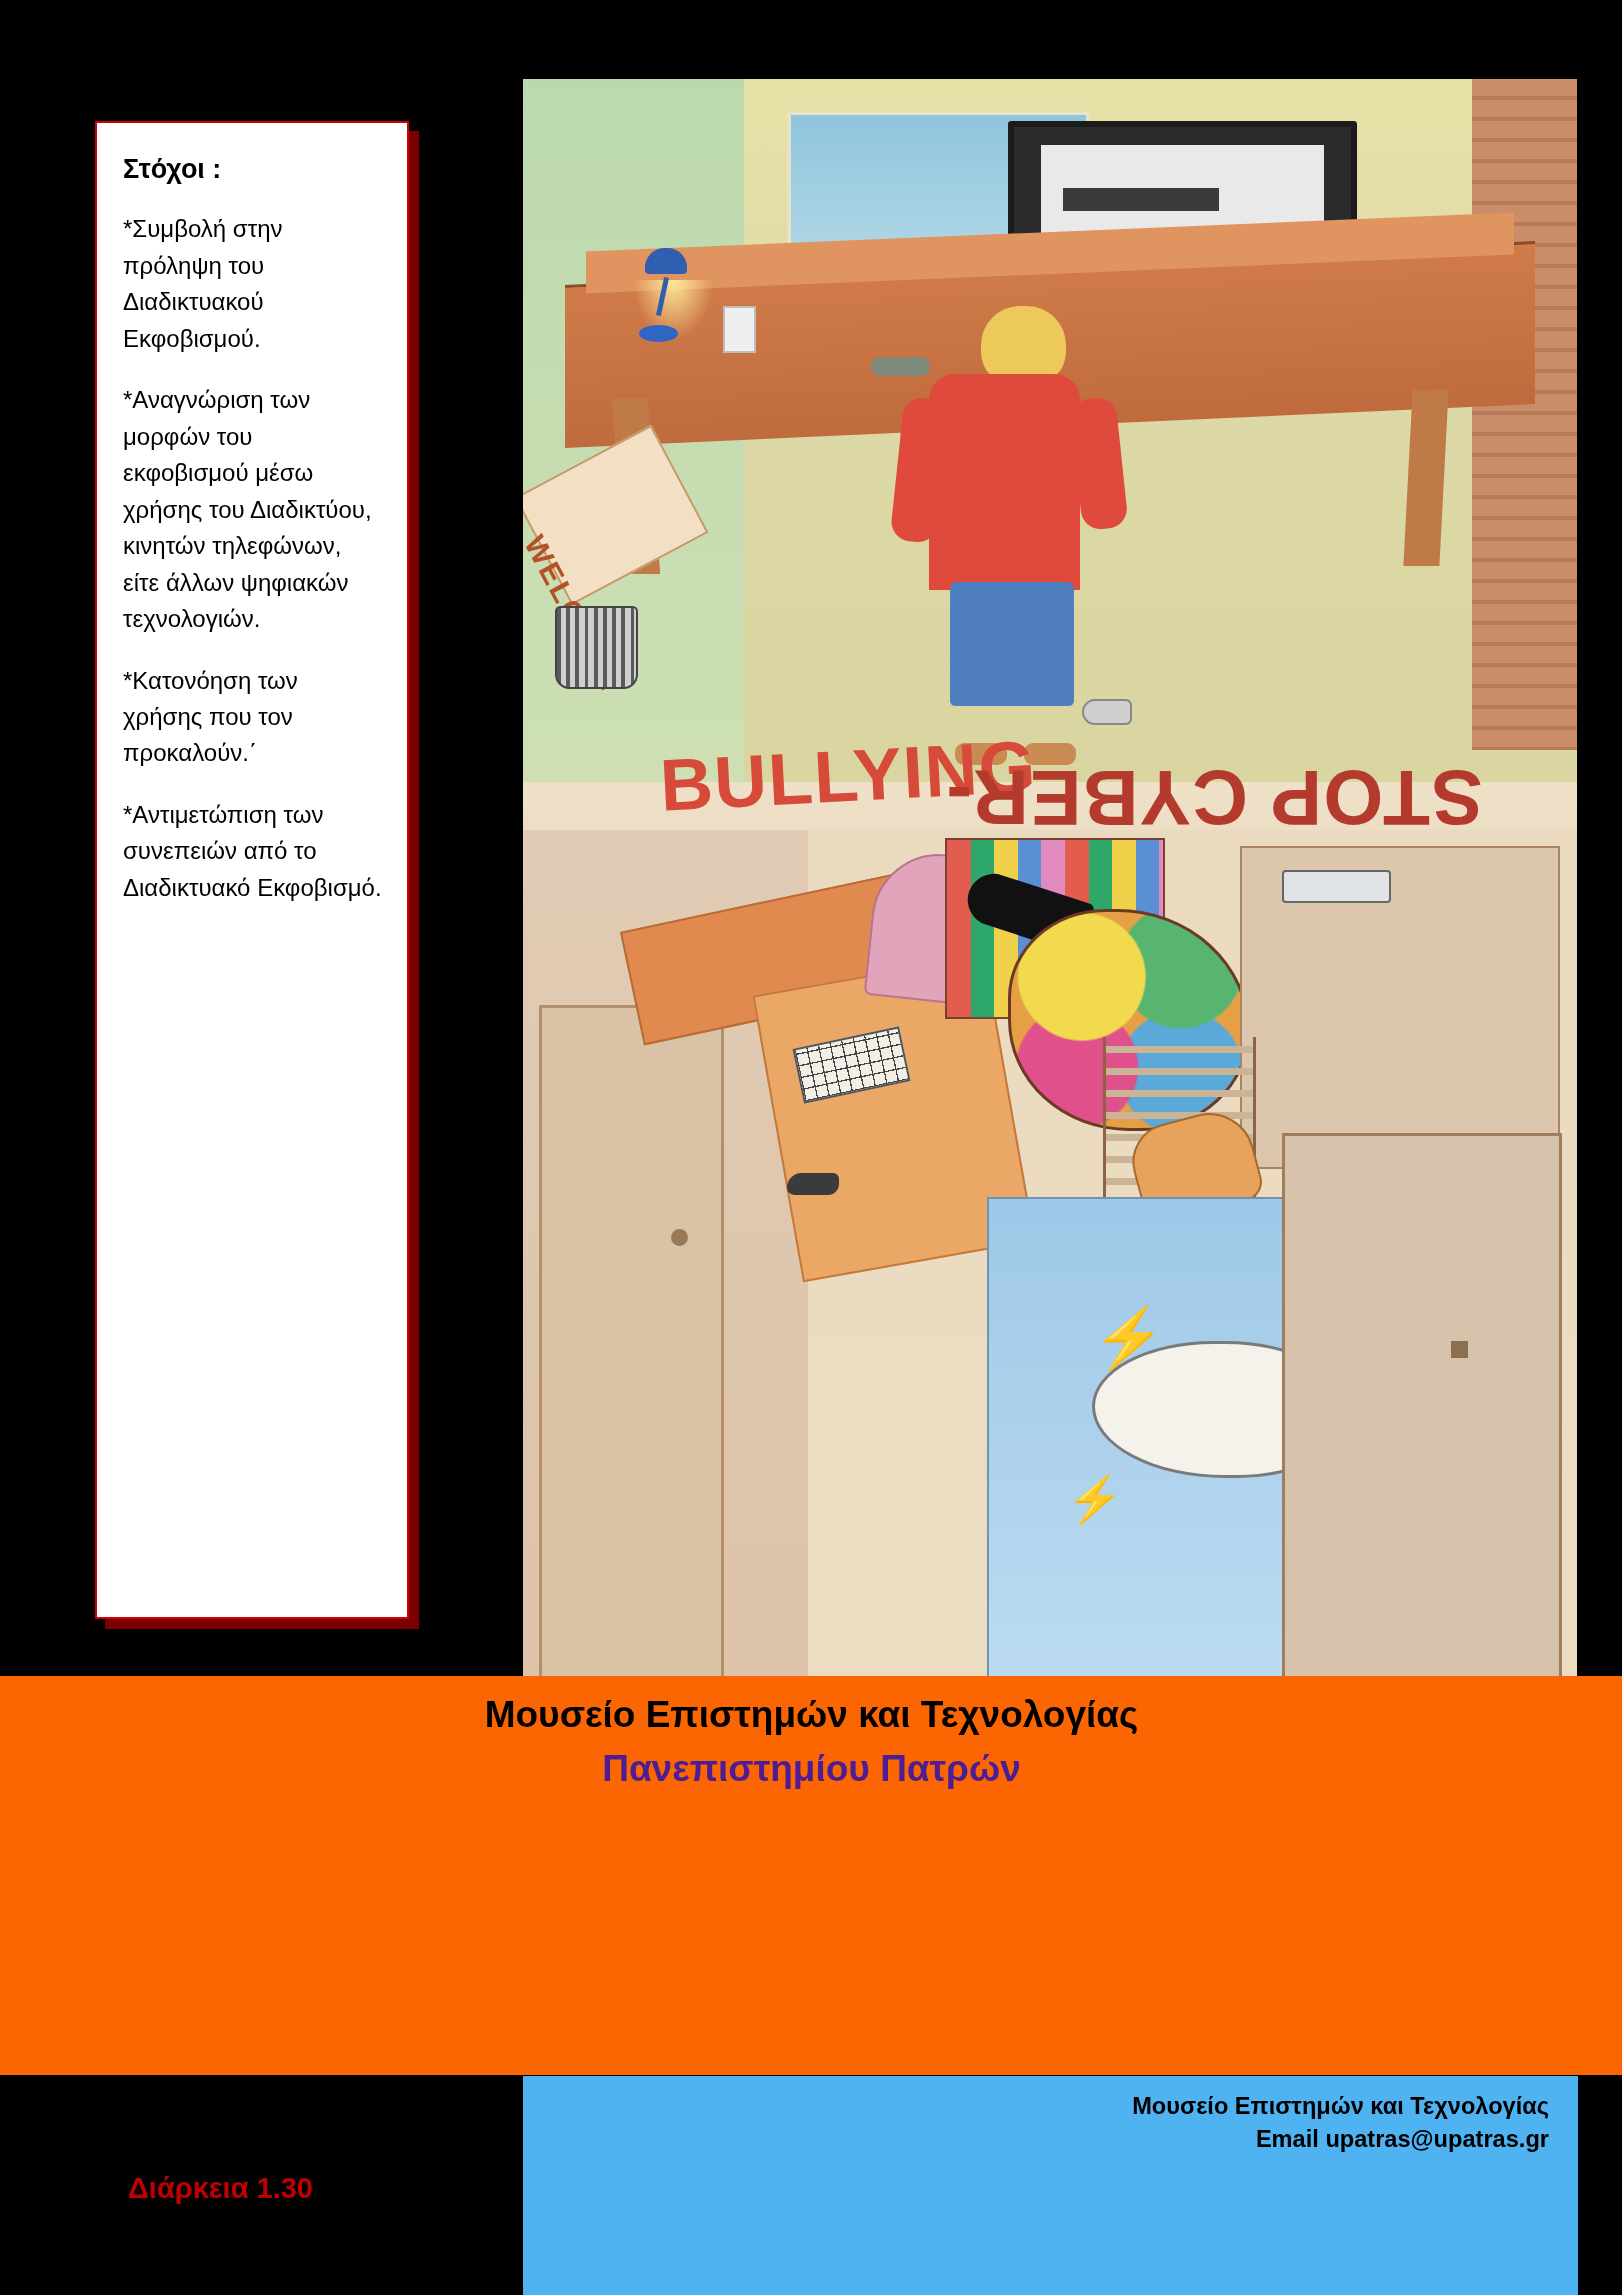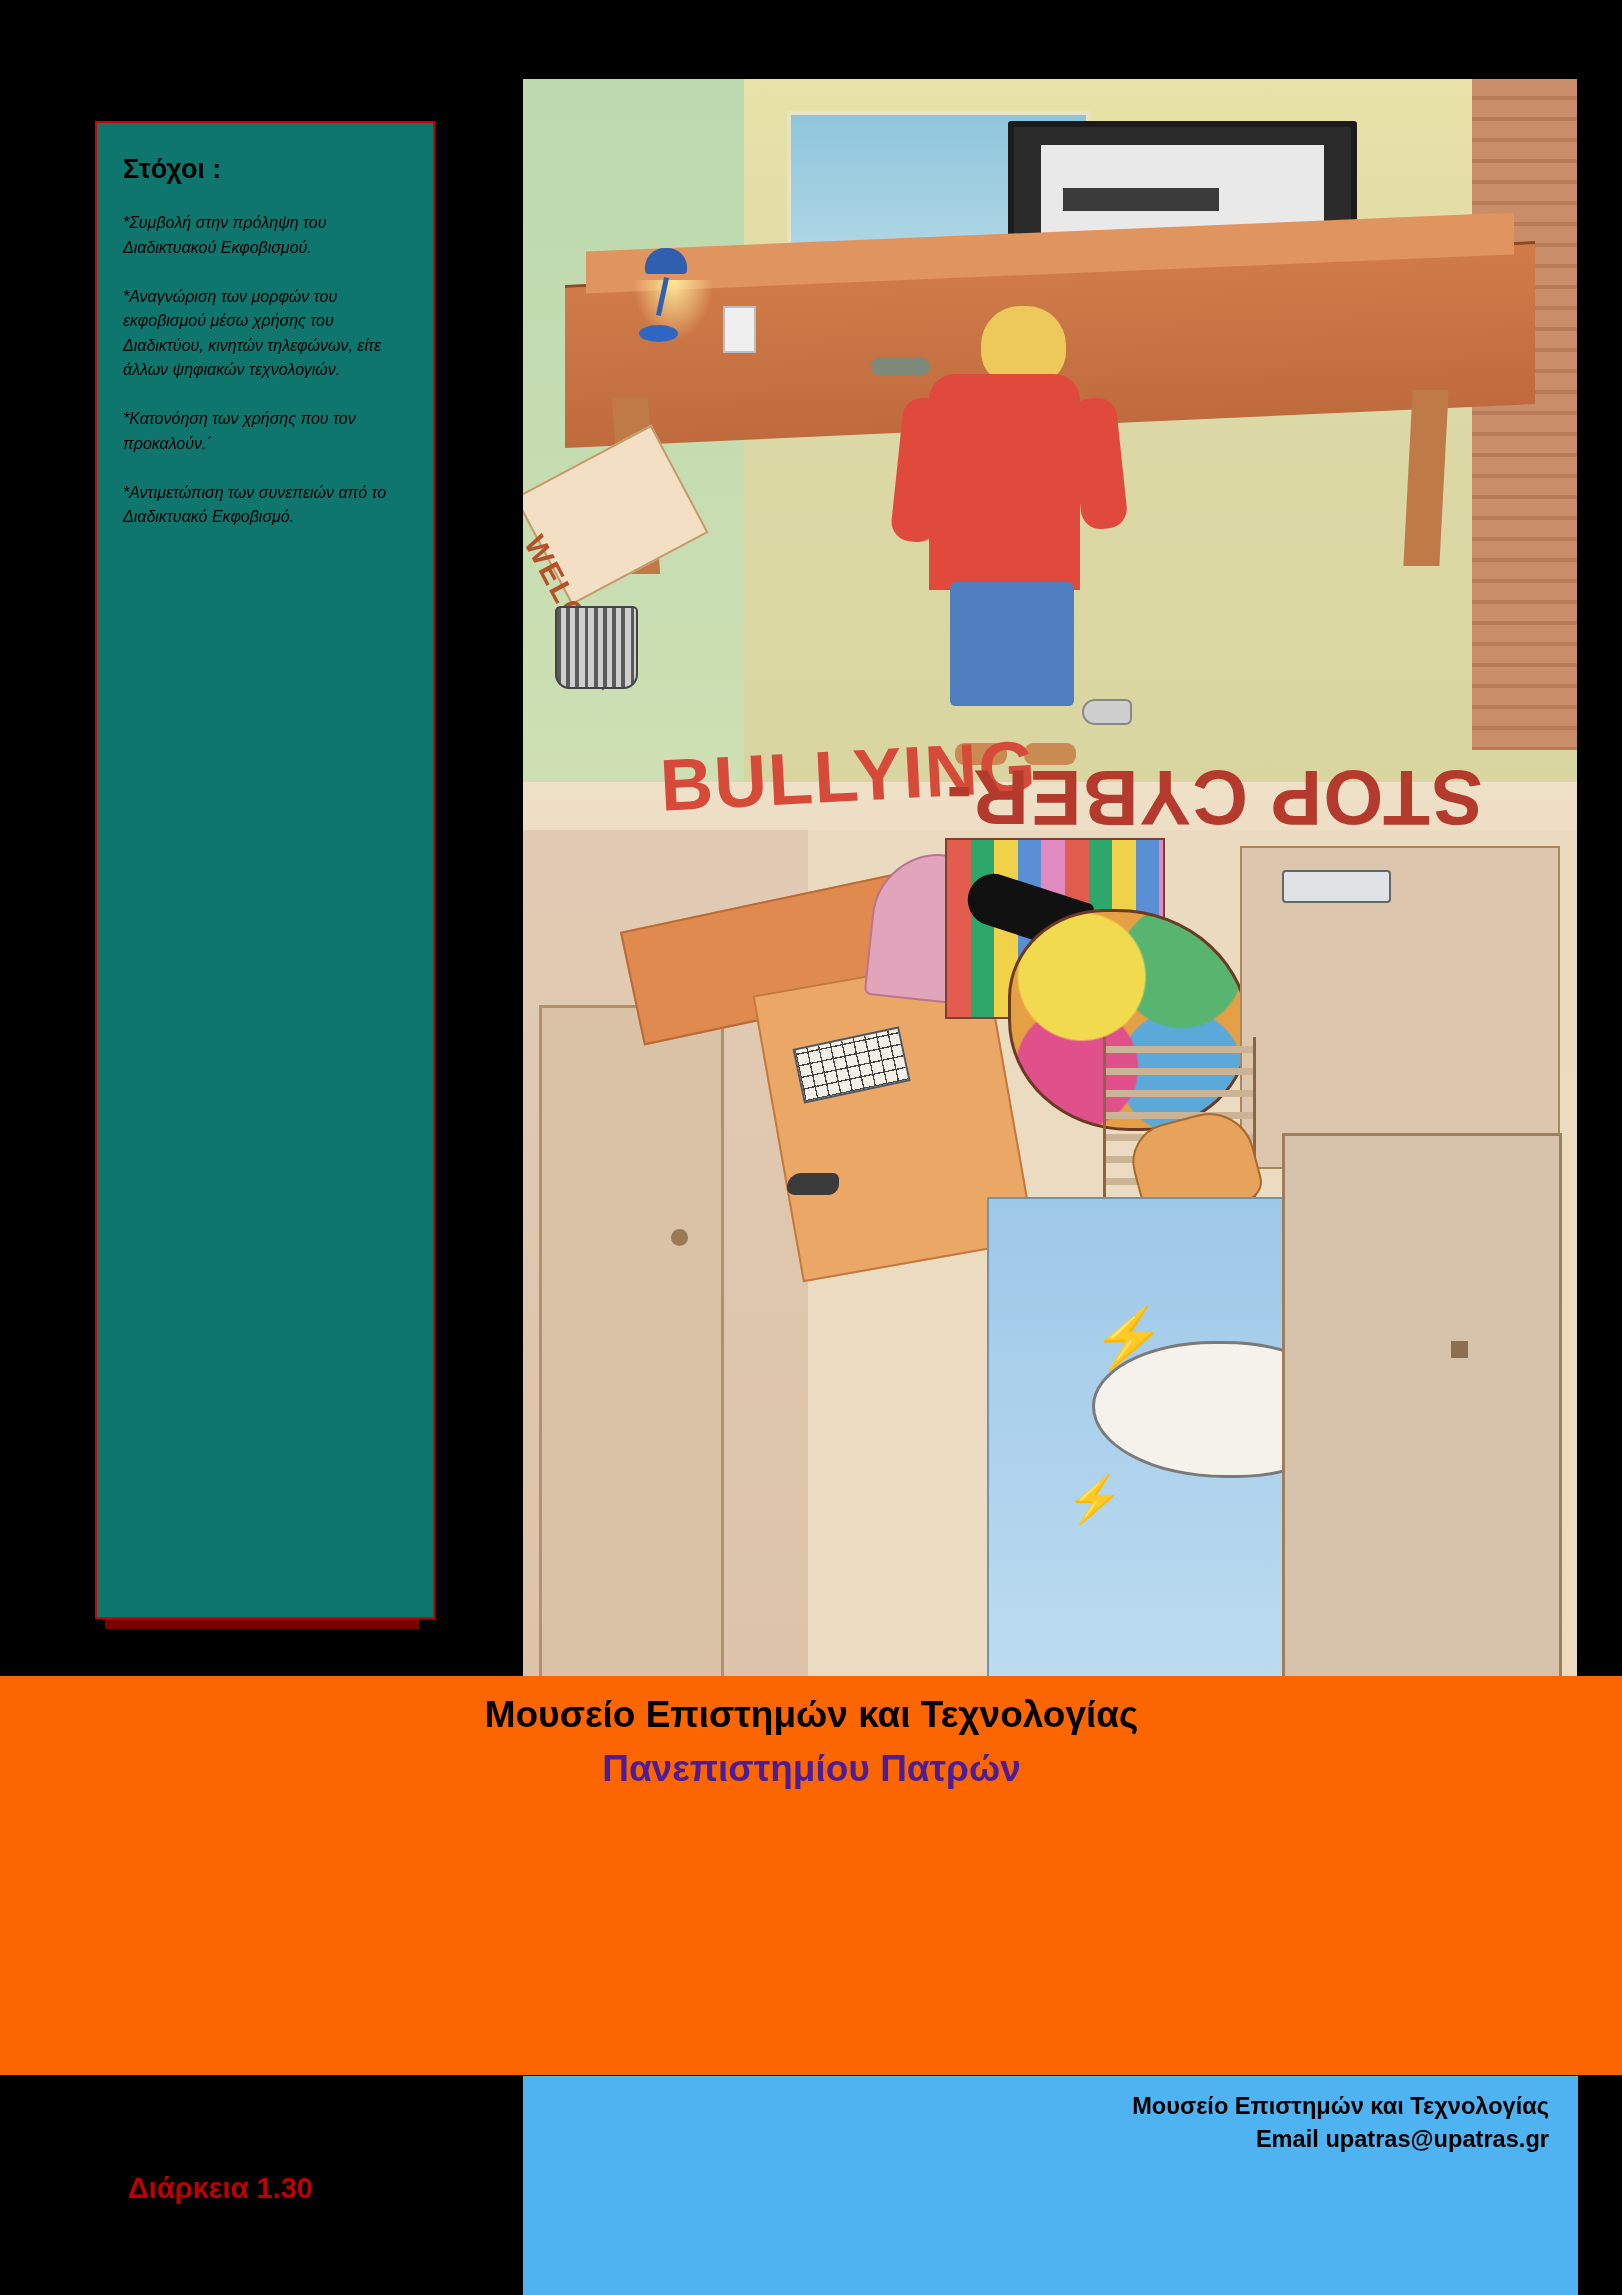--- a/index.html
+++ b/index.html
@@ -28,41 +28,40 @@
     left: 105px;
     top: 131px;
     width: 314px;
     height: 1498px;
     background: #7a0000;
   }
   .goals-box {
     position: absolute;
     left: 95px;
     top: 121px;
-    width: 340px;
+    width: 314px;
     height: 1498px;
-    background: #0f766e;
+    background: #ffffff;
     border: 2px solid #cf0000;
     box-sizing: border-box;
     padding: 30px 25px 13px 26px;
   }
   .goals-title {
     color: #000;
     font-size: 27px;
     font-weight: bold;
     margin: 0 0 26px 0;
     line-height: 1.2;
   }
   .goals-para {
     color: #000;
-    font-size: 16px;
+    font-size: 24px;
     line-height: 1.52;
     margin: 0 0 25px 0;
     font-weight: 500;
-    font-style: italic;
   }
 
   
   .art-frame {
     position: absolute;
     left: 523px;
     top: 79px;
     width: 1054px;
     height: 1597px;
     background: #d8d3c0;

